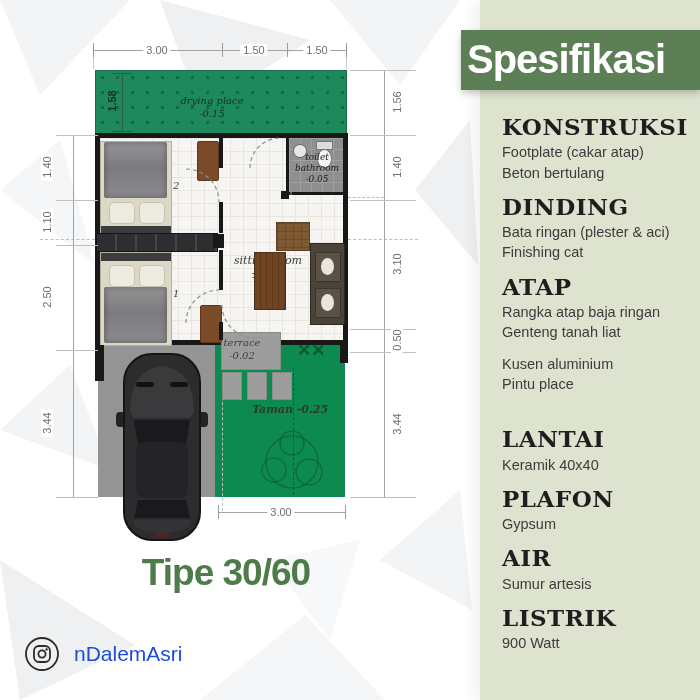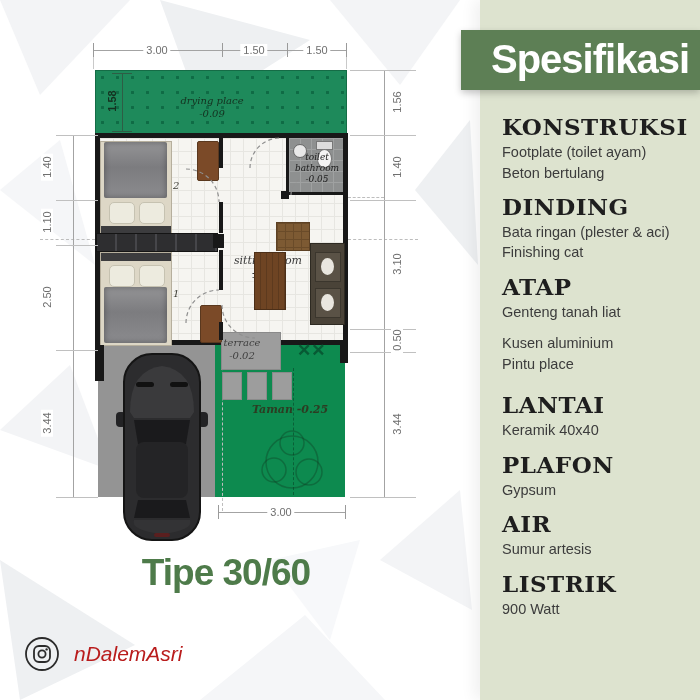--- a/index.html
+++ b/index.html
@@ -5,21 +5,21 @@
   html,body{margin:0;padding:0;}
   #canvas{position:relative;width:700px;height:700px;background:#ffffff;overflow:hidden;
           font-family:"Liberation Sans",sans-serif;}
   
   .bg-svg{position:absolute;left:0;top:0;z-index:0;}
   
   .spec-panel{position:absolute;left:480px;top:0;width:220px;height:700px;background:#dde3cf;
               box-shadow:-6px 0 14px rgba(0,0,0,.06);z-index:2;}
   .spec-banner{position:absolute;left:461px;top:30px;width:239px;height:60px;background:#5d7f55;
                box-shadow:0 3px 7px rgba(0,0,0,.22);z-index:3;}
-  .spec-banner span{display:block;padding-left:30px;line-height:58px;font-size:40px;font-weight:bold;
+  .spec-banner span{display:block;padding-left:6px;line-height:58px;font-size:40px;font-weight:bold;
                letter-spacing:-1px;color:#ffffff;}
   .spec-list{position:absolute;left:502px;top:114px;width:188px;z-index:3;}
   .spec-item{margin-bottom:11px;}
   .spec-item h3{margin:0 0 3px 0;font-family:"DejaVu Serif",serif;font-weight:bold;font-size:23px;
                 line-height:1.1;letter-spacing:.5px;color:#1e1e1e;}
   .spec-item p{margin:0;font-size:14.5px;line-height:1.4;color:#3c3c3c;}
   .drying{position:absolute;left:95px;top:70px;width:252px;height:65px;background:#1e8a5b;
           background-image:radial-gradient(#0f6b45 1.4px,transparent 1.6px);background-size:15px 15px;
           box-shadow:inset 0 0 0 1px rgba(10,70,45,.45);z-index:1;}
   .interior{position:absolute;left:95px;top:133px;width:253px;height:212px;box-sizing:border-box;
@@ -77,21 +77,21 @@
              transform:translate(-50%,-50%);white-space:nowrap;z-index:6;}
   .dim-v{transform:translate(-50%,-50%) rotate(-90deg);}
   .on-green{background:transparent;color:#14301f;font-weight:bold;z-index:6;}
   .dash-h{position:absolute;border-top:1px dashed #bdbdbd;z-index:1;}
   .dash-v{position:absolute;border-left:1px dashed #bdbdbd;z-index:2;}
   .dash-v.on-grn{border-left:1px dashed rgba(0,0,0,.30);}
   
   .plan-title{position:absolute;left:126px;top:552px;width:200px;text-align:center;font-size:37px;
               font-weight:bold;letter-spacing:-1px;color:#4e7b4a;z-index:2;}
   .insta{position:absolute;left:24px;top:636px;display:flex;align-items:center;gap:14px;z-index:2;}
-  .insta span{font-size:21px;color:#b91c1c;font-style:italic;}
+  .insta span{font-size:21px;color:#1d4ed8;}
 </style>
 </head>
 <body>
 
 <div id="canvas">
 
   <svg class="bg-svg" width="700" height="700">
     <g fill="#f3f4f6">
       <polygon points="0,0 130,0 40,95"></polygon>
       <polygon points="160,0 310,40 200,110" fill="#eef0f2"></polygon>
@@ -108,21 +108,21 @@
 
   <div class="dash-h" style="left:40px;top:239px;width:55px;"></div>
   <div class="dash-h" style="left:348px;top:239px;width:70px;"></div>
   <div class="dash-h" style="left:348px;top:197px;width:36px;"></div>
   <div class="dash-v" style="left:222px;top:347px;height:164px;"></div>
   <div class="dash-v on-grn" style="left:293px;top:368px;height:127px;"></div>
 
   <div class="drying"></div>
   <div class="room-label lbl-drying" style="left:212px;top:100px;">
     <div>drying place</div>
-    <div>-0.09</div>
+    <div>-0.15</div>
   </div>
 
   <div class="interior"></div>
 
   <div class="room-label lbl-bed" style="left:152px;top:192px;">
     <div>bedroom 2</div>
     <div>±0.00</div>
   </div>
   <div class="room-label lbl-bed" style="left:152px;top:300px;">
     <div>bedroom 1</div>
@@ -285,37 +285,38 @@
     <span>nDalemAsri</span>
   </div>
 
   <div class="spec-panel"></div>
   <div class="spec-banner">
     <span>Spesifikasi</span>
   </div>
   <div class="spec-list">
     <div class="spec-item">
       <h3>KONSTRUKSI</h3>
-      <p>Footplate (toilet ayam)</p>
+      <p>Footplate (cakar atap)</p>
       <p>Beton bertulang</p>
     </div>
     <div class="spec-item">
       <h3>DINDING</h3>
       <p>Bata ringan (plester &amp; aci)</p>
       <p>Finishing cat</p>
     </div>
     <div class="spec-item">
       <h3>ATAP</h3>
+      <p>Rangka atap baja ringan</p>
       <p>Genteng tanah liat</p>
     </div>
     <div class="spec-item">
       <p>Kusen aluminium</p>
       <p>Pintu place</p>
     </div>
-    <div class="spec-item" style="margin-top:18px;">
+    <div class="spec-item" style="margin-top:32px;">
       <h3>LANTAI</h3>
       <p>Keramik 40x40</p>
     </div>
     <div class="spec-item">
       <h3>PLAFON</h3>
       <p>Gypsum</p>
     </div>
     <div class="spec-item">
       <h3>AIR</h3>
       <p>Sumur artesis</p>

